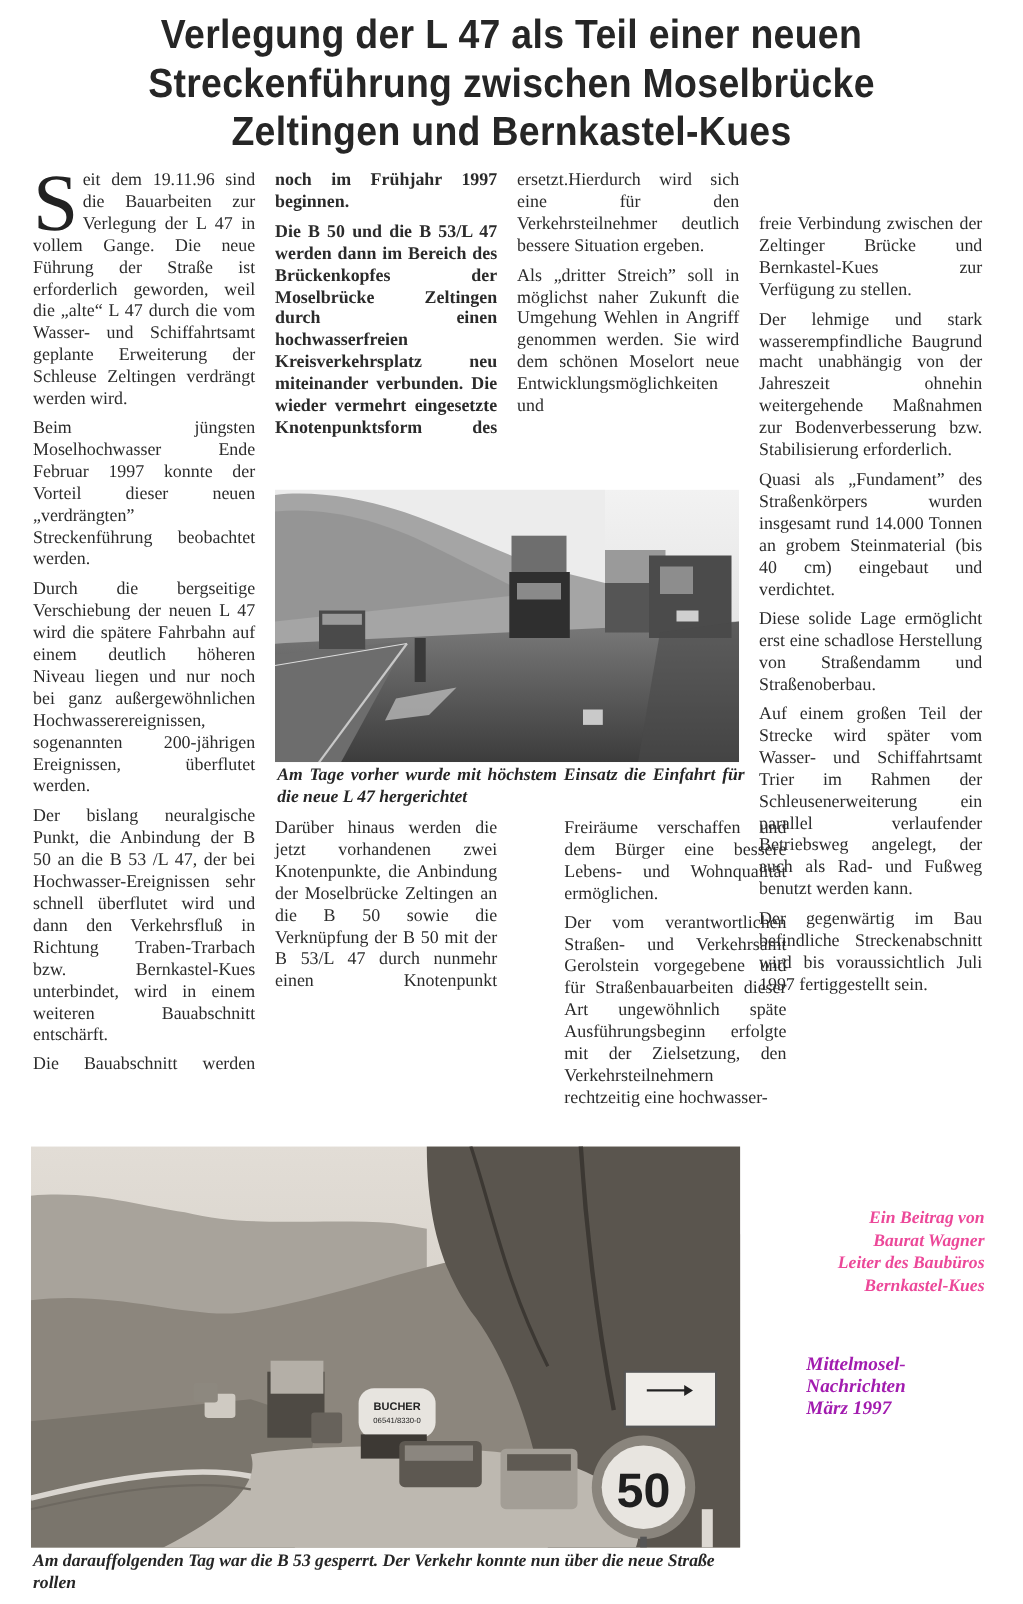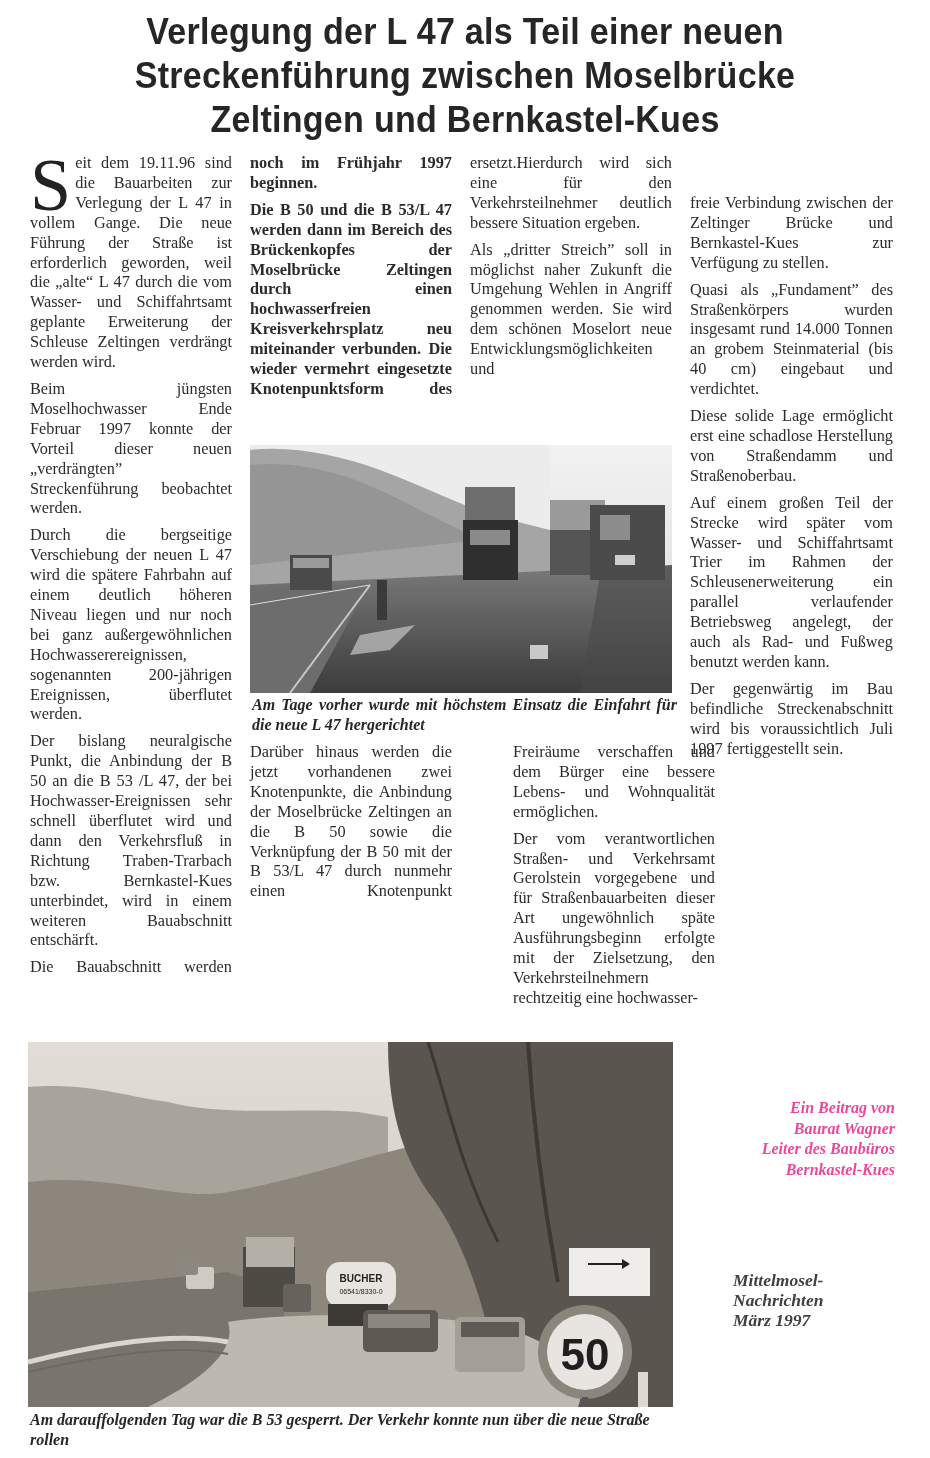--- a/index.html
+++ b/index.html
@@ -13,22 +13,22 @@
     font-size: 37px; line-height: 44px; letter-spacing: 0.3px; transform: scaleX(0.92); transform-origin: center top;
   }
   .headline div { white-space: nowrap; }
   .col { position: absolute; font-size: 16.3px; line-height: 19.9px; text-align: justify; color: #2b2b2b; }
   .col p { margin: 0 0 7px 0; }
   .dropcap { float: left; font-size: 74px; line-height: 60px; margin: 2px 4px -4px 0; color: #222; }
   .photo { position: absolute; overflow: hidden; }
   .caption { position: absolute; font-style: italic; font-weight: bold; font-size: 16px; line-height: 20px; color: #262626; }
   .signature { position: absolute; left: 690px; top: 1098px; width: 205px; text-align: right;
     font-style: italic; font-weight: bold; font-size: 16px; line-height: 20.5px; color: #ec4899; }
-  .source { position: absolute; left: 733px; top: 1270px; font-style: italic; font-weight: bold;
-    font-size: 17.5px; line-height: 20px; color: #404040; }
+  .source { position: absolute; left: 733px; top: 1229px; font-style: italic; font-weight: bold;
+    font-size: 17.5px; line-height: 20px; color: #a21caf; }
 </style>
 </head>
 <body>
 
 <div class="headline">
   <div>Verlegung der L 47 als Teil einer neuen</div>
   <div>Streckenführung zwischen Moselbrücke</div>
   <div>Zeltingen und Bernkastel-Kues</div>
 </div>
 
@@ -45,20 +45,21 @@
   <p style="text-align-last: justify;">Die B 50 und die B 53/L 47 werden dann im Bereich des Brückenkopfes der Moselbrücke Zeltingen durch einen hochwasserfreien Kreisverkehrsplatz neu miteinander verbunden. Die wieder vermehrt eingesetzte Knotenpunktsform des</p>
 </div>
 
 <div class="col" style="left:470px; top:153px; width:202px;">
   <p>ersetzt.Hierdurch wird sich eine für den Verkehrsteilnehmer deutlich bessere Situation ergeben.</p>
   <p style="text-align-last: justify;">Als „dritter Streich” soll in möglichst naher Zukunft die Umgehung Wehlen in Angriff genommen werden. Sie wird dem schönen Moselort neue Entwicklungsmöglichkeiten und</p>
 </div>
 
 <div class="col" style="left:690px; top:153px; width:203px;margin-top:40px;">
   <p>freie Verbindung zwischen der Zeltinger Brücke und Bernkastel-Kues zur Verfügung zu stellen.</p>
+  <p>Der lehmige und stark wasserempfindliche Baugrund macht unabhängig von der Jahreszeit ohnehin weitergehende Maßnahmen zur Bodenverbesserung bzw. Stabilisierung erforderlich.</p>
   <p>Quasi als „Fundament” des Straßenkörpers wurden insgesamt rund 14.000 Tonnen an grobem Steinmaterial (bis 40 cm) eingebaut und verdichtet.</p>
   <p>Diese solide Lage ermöglicht erst eine schadlose Herstellung von Straßendamm und Straßenoberbau.</p>
   <p>Auf einem großen Teil der Strecke wird später vom Wasser- und Schiffahrtsamt Trier im Rahmen der Schleusenerweiterung ein parallel verlaufender Betriebsweg angelegt, der auch als Rad- und Fußweg benutzt werden kann.</p>
   <p>Der gegenwärtig im Bau befindliche Streckenabschnitt wird bis voraussichtlich Juli 1997 fertiggestellt sein.</p>
 </div>
 
 <div class="photo" style="left:250px; top:445px; width:422px; height:248px;">
   <svg width="422" height="248" viewBox="0 0 422 248">
     <defs>
       <linearGradient id="sky1" x1="0" y1="0" x2="0" y2="1">

